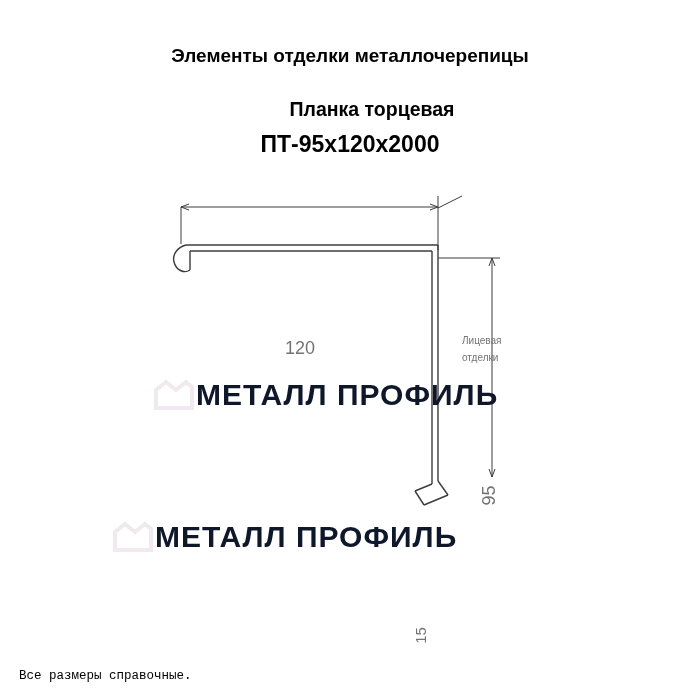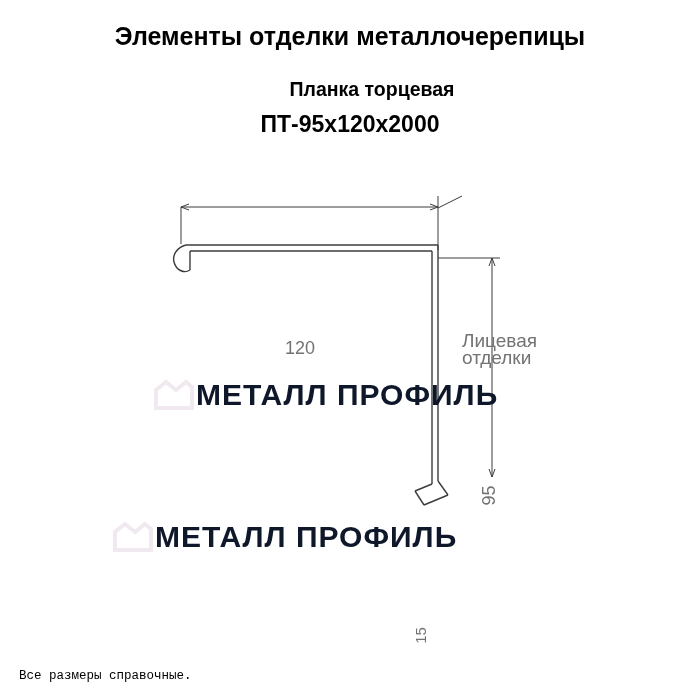--- a/index.html
+++ b/index.html
@@ -21,25 +21,26 @@
     height: 700px;
   }
   .title-block {
     position: absolute;
     top: 20px;
     left: 0;
     width: 700px;
     text-align: center;
   }
   .main-title {
-    font-size: 25px;
+    font-size: 19px;
     font-weight: bold;
     letter-spacing: 0px;
     color: #000000;
     line-height: 32px;
+    margin-top: 20px;
   }
   .sub-title {
     font-size: 19.5px;
     font-weight: bold;
     color: #000000;
     margin-top: 24px;
     line-height: 26px;
     padding-left: 44px;
   }
   .code-title {
@@ -92,21 +93,21 @@
   }
   .label {
     position: absolute;
     font-size: 14.5px;
     color: #737373;
     white-space: nowrap;
   }
   .label-face {
     top: 182px;
     left: 462px;
-    font-size: 19px;
+    font-size: 10px;
     line-height: 17px;
     text-align: left;
   }
   .dim-120 {
     top: 188px;
     left: 285px;
     font-size: 18px;
   }
   .dim-95 {
     top: 335px;

